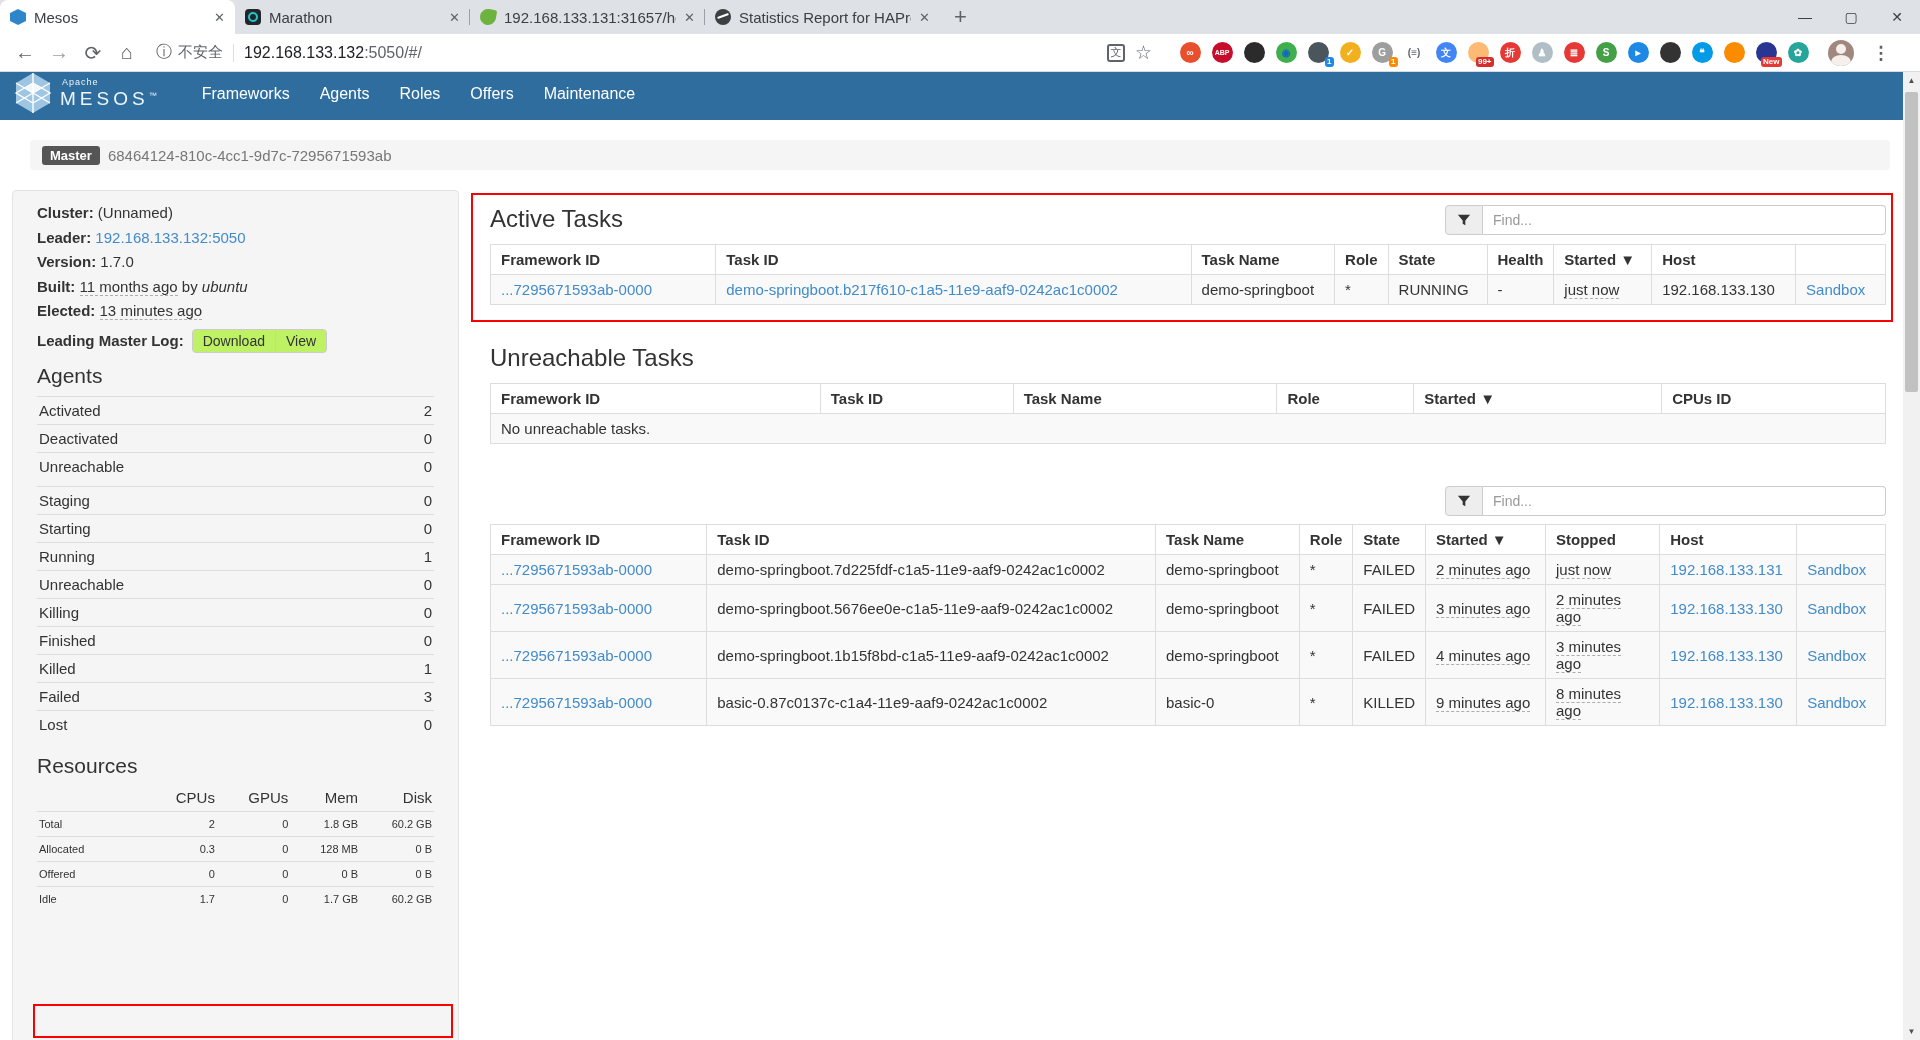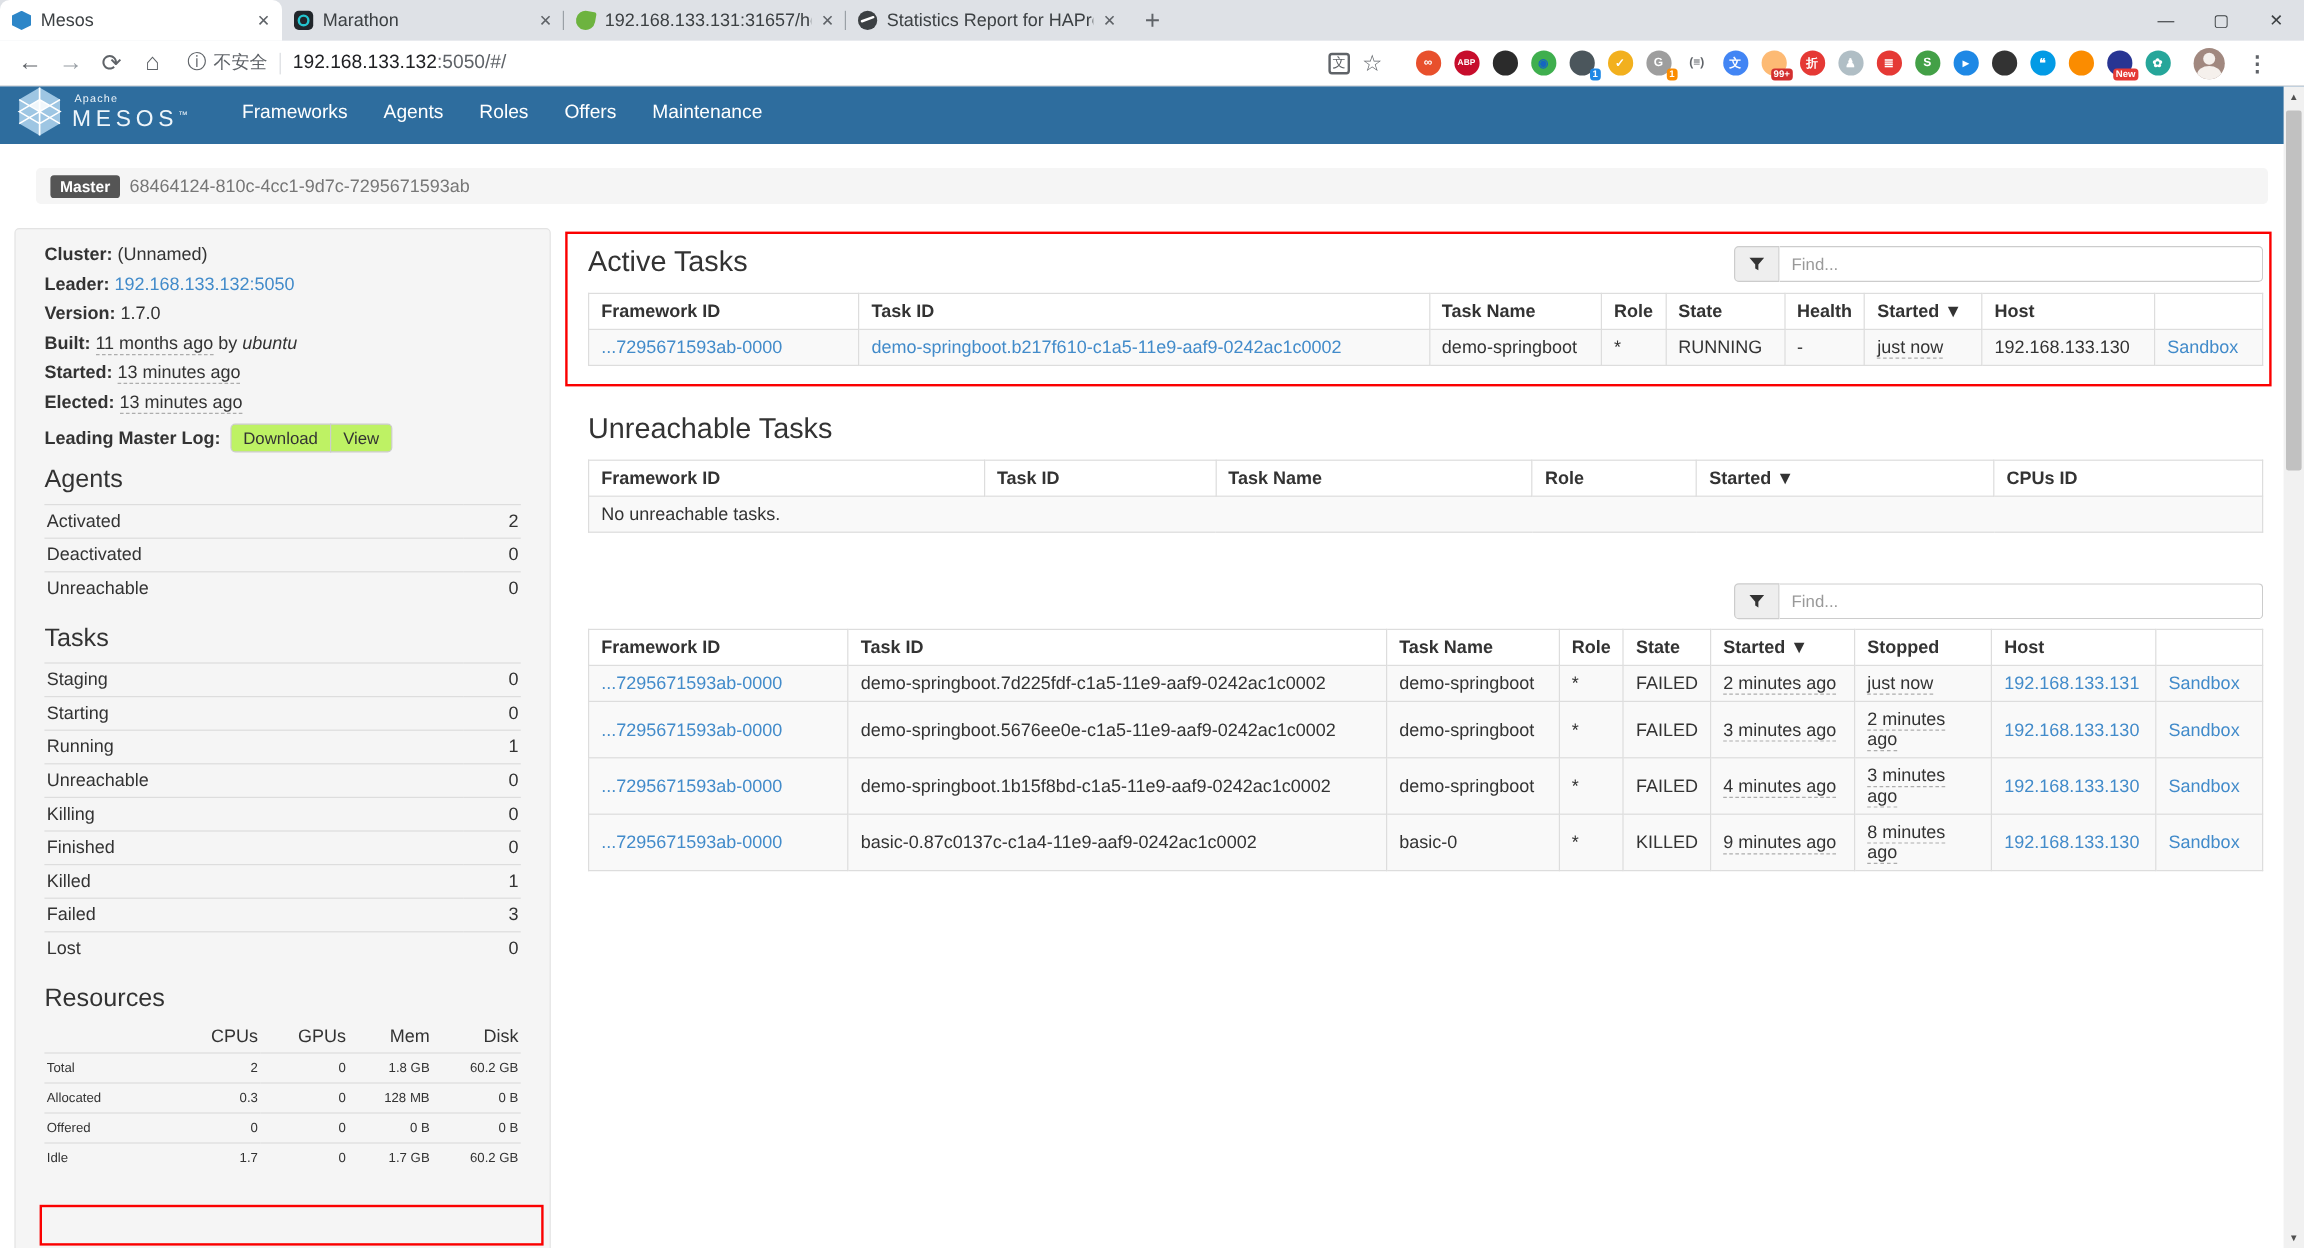--- a/index.html
+++ b/index.html
@@ -209,21 +209,20 @@
   <div class="masterbar">
     <span class="master-badge">Master</span>
     <span class="master-id">68464124-810c-4cc1-9d7c-7295671593ab</span>
   </div>
 
   <div class="sidebar">
     <div class="info-line"><b>Cluster:</b> <span>(Unnamed)</span></div>
     <div class="info-line"><b>Leader:</b> <a class="link">192.168.133.132:5050</a></div>
     <div class="info-line"><b>Version:</b> <span>1.7.0</span></div>
     <div class="info-line"><b>Built:</b> <span class="dashed">11 months ago</span> <span>by</span> <i>ubuntu</i></div>
-    <div class="info-line"><b>Started:</b> <span class="dashed">13 minutes ago</span></div>
     <div class="info-line"><b>Elected:</b> <span class="dashed">13 minutes ago</span></div>
 
     <div class="log-row">
       <b>Leading Master Log:</b>
       <button class="btn first">Download</button>
       <button class="btn last">View</button>
     </div>
 
     <div class="side-h">Agents</div>
     <table class="kv-table">
@@ -236,21 +235,20 @@
             <td>Deactivated</td>
             <td class="v">0</td>
           </tr>
       <tr>
             <td>Unreachable</td>
             <td class="v">0</td>
           </tr>
     </tbody>
       </table>
 
-    <div class="side-h mt">Tasks</div>
     <table class="kv-table">
       <tbody>
           <tr>
             <td>Staging</td>
             <td class="v">0</td>
           </tr>
       <tr>
             <td>Starting</td>
             <td class="v">0</td>
           </tr>

